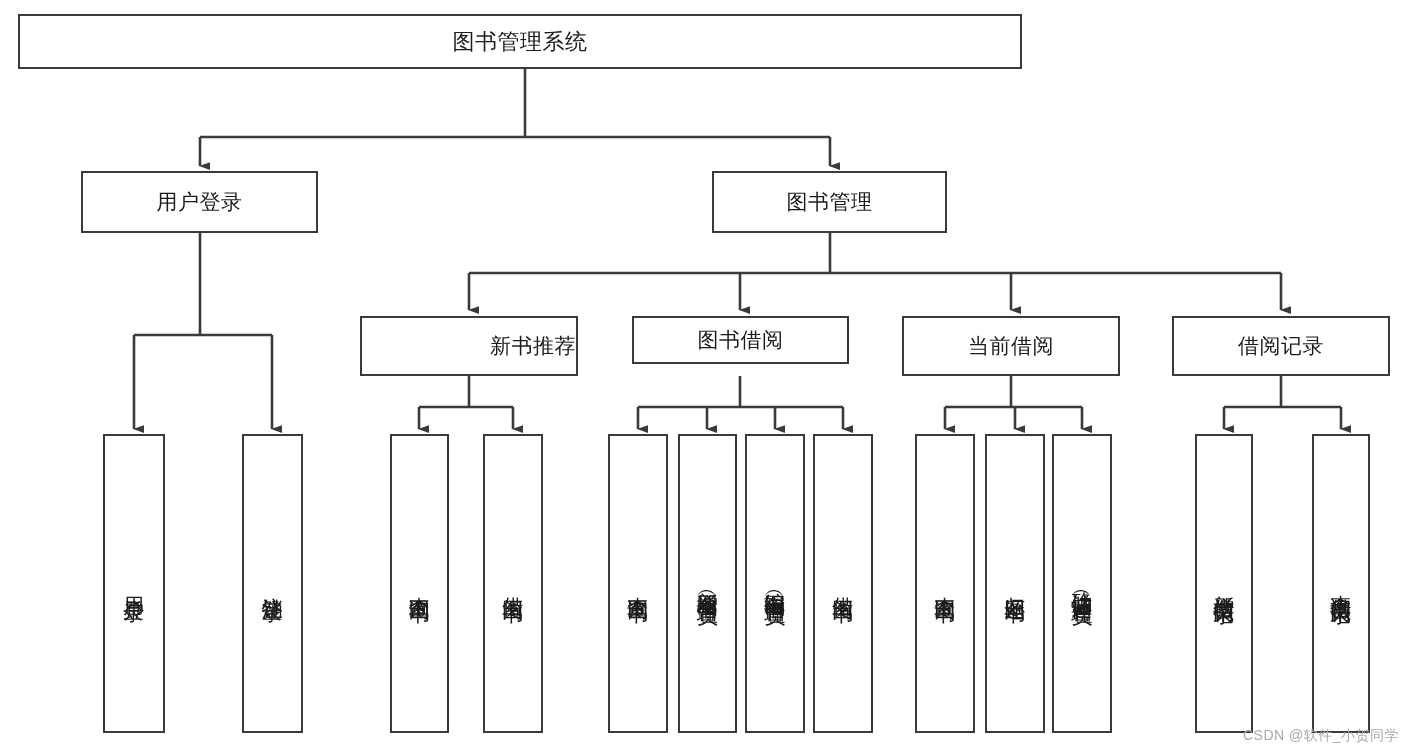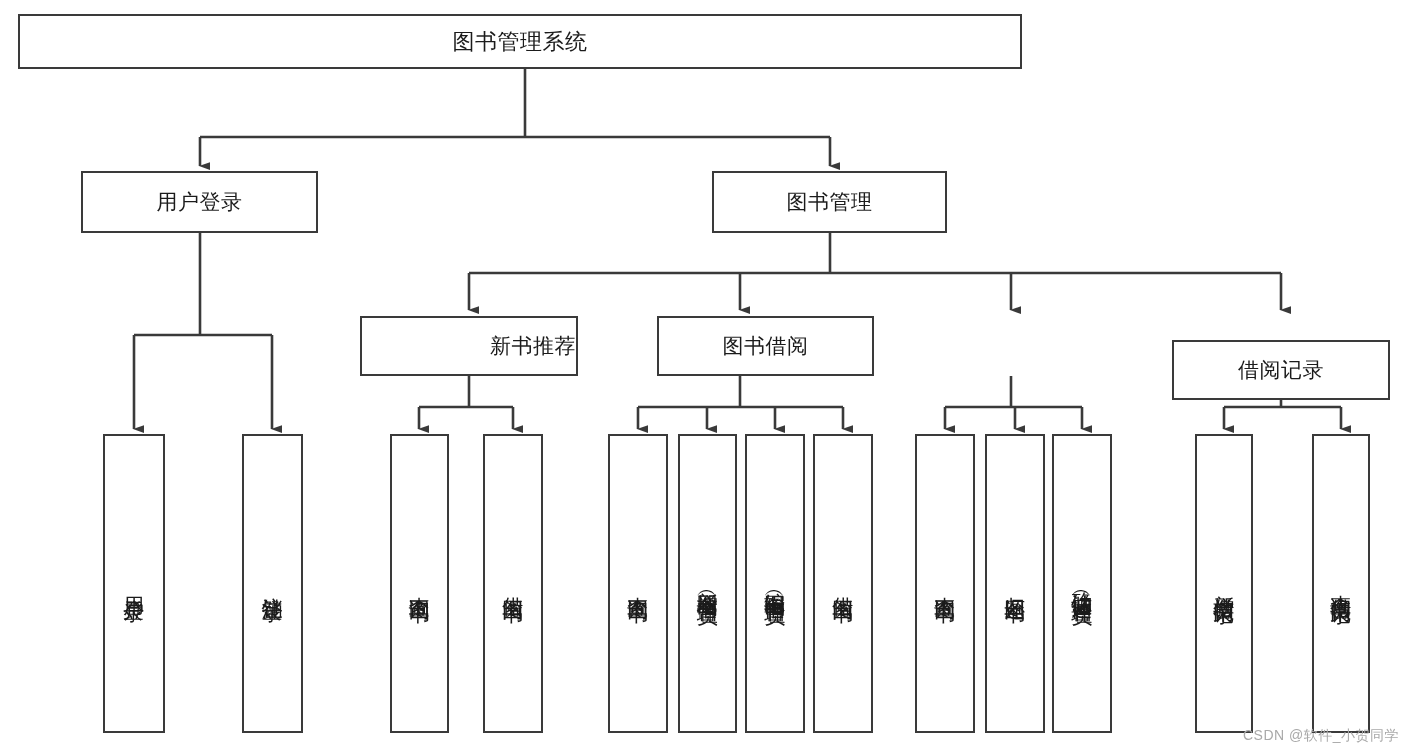--- a/index.html
+++ b/index.html
@@ -111,24 +111,27 @@
   <div class="node" style="left:81px;top:171px;width:237px;height:62px;">
     <span class="lbl">用户登录</span>
   </div>
   <div class="node" style="left:712px;top:171px;width:235px;height:62px;justify-content:center;">
     <span class="lbl">图书管理</span>
   </div>
 
   <div class="node" style="left:360px;top:316px;width:218px;height:60px;justify-content:flex-end;">
     <span class="lbl">新书推荐</span>
   </div>
-  <div class="node" style="left:632px;top:316px;width:217px;height:60px;margin-left:25px;">
+  <div class="node" style="left:632px;top:316px;width:217px;height:48px;">
     <span class="lbl">图书借阅</span>
   </div>
-  <div class="node" style="left:1172px;top:316px;width:218px;height:60px;margin-top:24px;">
+  <div class="node" style="left:902px;top:316px;width:218px;height:60px;">
+    <span class="lbl">当前借阅</span>
+  </div>
+  <div class="node" style="left:1172px;top:316px;width:218px;height:60px;">
     <span class="lbl">借阅记录</span>
   </div>
 
   <div class="node leaf" style="left:103px;top:434px;width:62px;height:299px;">
     <span class="lbl">用户登录</span>
   </div>
   <div class="node leaf" style="left:242px;top:434px;width:61px;height:299px;">
     <span class="lbl">注销登录</span>
   </div>
 

